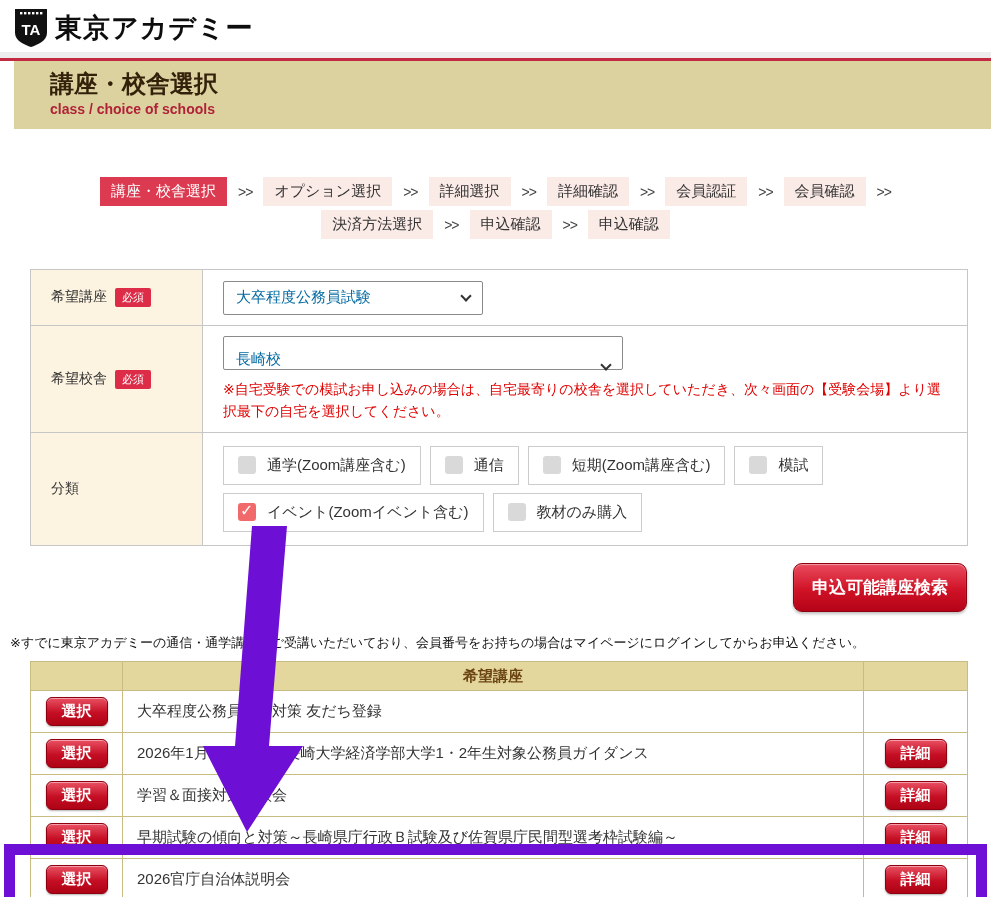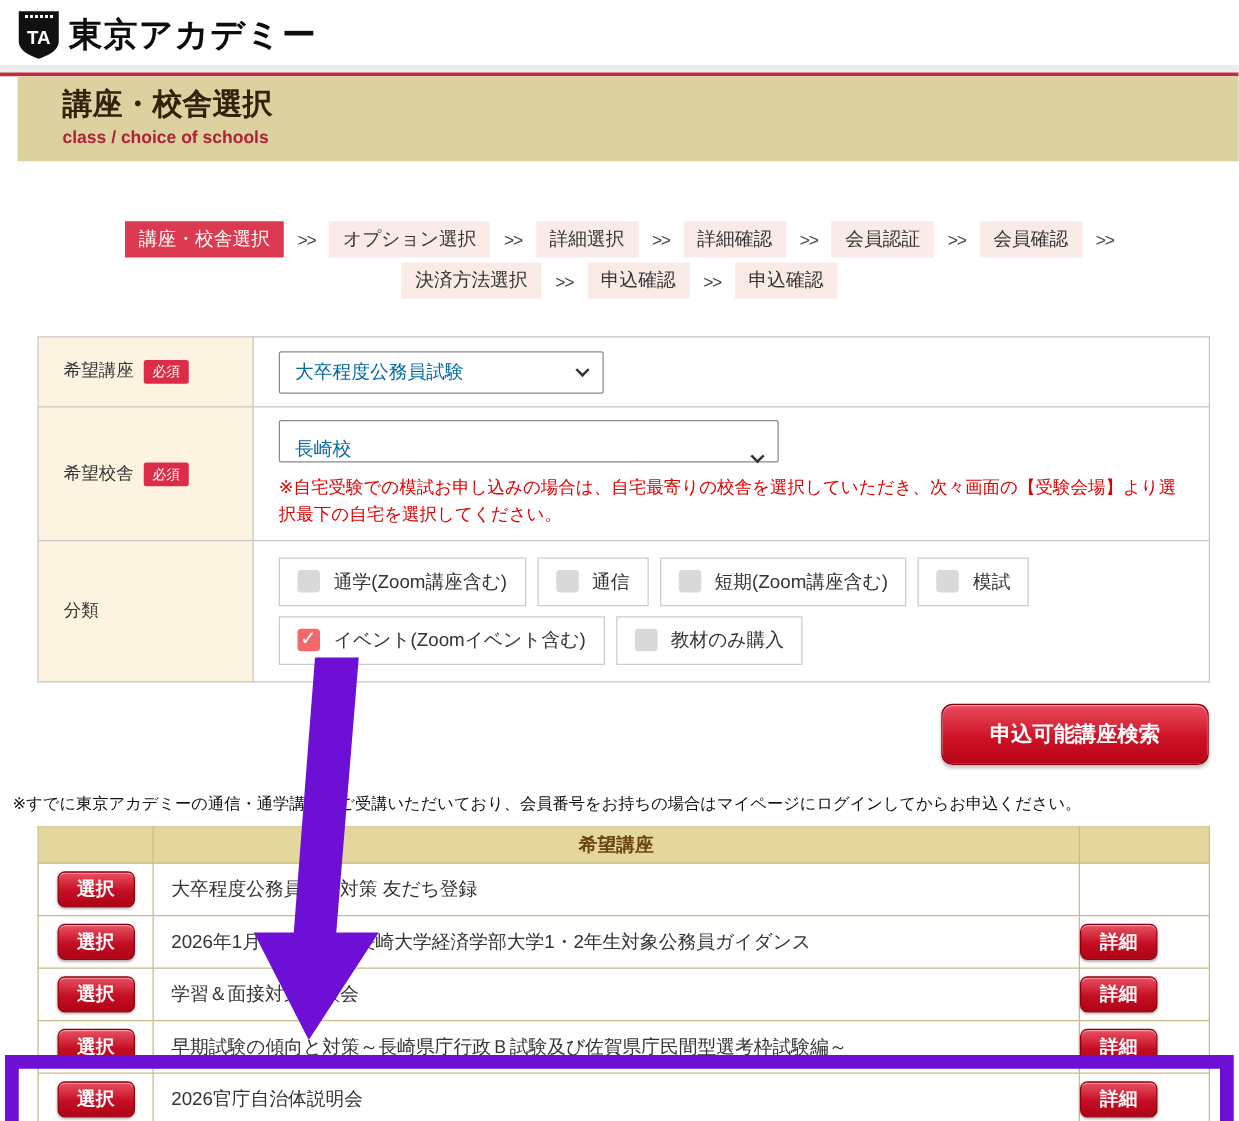--- a/index.html
+++ b/index.html
@@ -37,30 +37,30 @@
   .chev { width: 8px; height: 8px; border-right: 2px solid #333; border-bottom: 2px solid #333; transform: rotate(45deg); margin-top: -4px; }
   .red-note { font-size: 14px; color: #e00000; margin-top: 9px; line-height: 1.55; width: 730px; }
   .chk-row { display: flex; gap: 9px; margin: 3px 0; flex-wrap: nowrap; }
   .chk-row + .chk-row { margin-top: 8px; }
   .chk-item { display: flex; align-items: flex-start; gap: 11px; border: 1px solid #ccc; padding: 9px 14px; font-size: 15px; color: #333; background: #fff; cursor: pointer; white-space: nowrap; }
   .chk { width: 18px; height: 18px; background: #d9d9d9; border-radius: 3px; flex: 0 0 auto; position: relative; }
   .chk.checked { background: #f2696b; }
   .chk.checked::after { content: "✓"; position: absolute; left: 2px; top: -2px; color: #fff; font-weight: bold; font-size: 16px; }
   
   .search-row { text-align: right; padding-right: 24px; margin-top: 17px; height: 46px; }
-  .btn-big { display: inline-block; background: linear-gradient(#ea4b5e 0%, #d01226 55%, #b50317 100%); color: #fff; font-size: 17px; font-weight: bold; padding: 12px 38px; border-radius: 9px; border: 1px solid #8e000f; box-shadow: inset 0 1px 1px rgba(255,255,255,.45), 0 2px 3px rgba(0,0,0,.25); cursor: pointer; }
+  .btn-big { display: inline-block; background: linear-gradient(#ea4b5e 0%, #d01226 55%, #b50317 100%); color: #fff; font-size: 17px; font-weight: bold; padding: 12px 18px; border-radius: 9px; border: 1px solid #8e000f; box-shadow: inset 0 1px 1px rgba(255,255,255,.45), 0 2px 3px rgba(0,0,0,.25); cursor: pointer; }
   
   .page-note { font-size: 13px; color: #111; margin: 25px 0 9px 10px; }
   .course-wrap { position: relative; margin-left: 30px; width: 938px; }
   .course { width: 100%; border-collapse: collapse; font-size: 15px; }
   .course th, .course td { border: 1px solid #c9bc82; }
   .course th { background: #e4d79d; color: #6b4413; font-weight: bold; height: 29px; font-size: 15px; text-align: center; }
   .col-sel { width: 92px; text-align: center; padding: 6px 0; }
   .col-title { padding: 9px 14px; color: #333; }
-  .col-det { width: 104px; padding: 6px 0; }
+  .col-det { width: 104px; text-align: center; padding: 6px 0; }
   .btn-sm { display: inline-block; background: linear-gradient(#ea5163 0%, #c50e23 55%, #ae0315 100%); color: #fff; font-size: 15px; font-weight: bold; padding: 4px 15px; border-radius: 6px; border: 1px solid #8e000f; box-shadow: inset 0 1px 0 rgba(255,255,255,.45), 0 1px 2px rgba(0,0,0,.3); cursor: pointer; }
   
   .hl-box { position: absolute; left: -26px; right: -19px; bottom: -14px; height: 71px; border: 11px solid #6e0fd6; pointer-events: none; z-index: 5; }
   .arrow-svg { position: absolute; left: 195px; top: 524px; width: 140px; height: 312px; z-index: 6; pointer-events: none; }
 </style>
 </head>
 <body>
 
 <div class="logo-bar">
   <svg class="logo-shield" viewBox="0 0 34 40">

